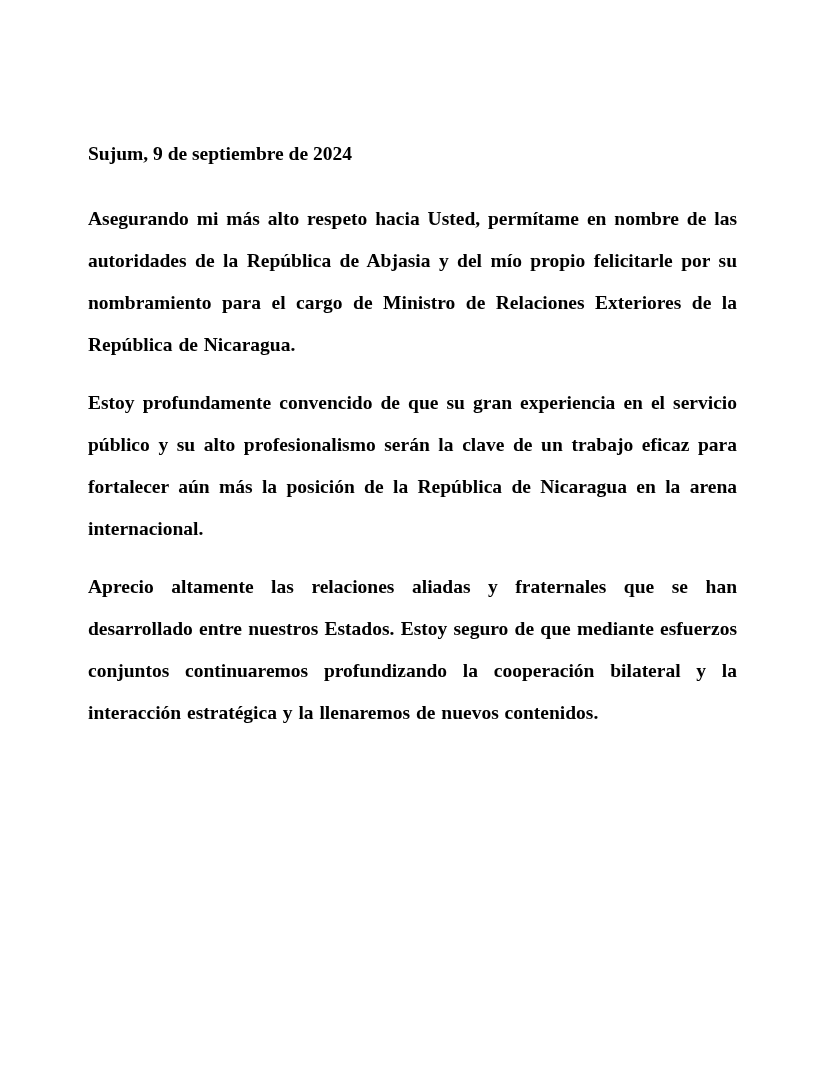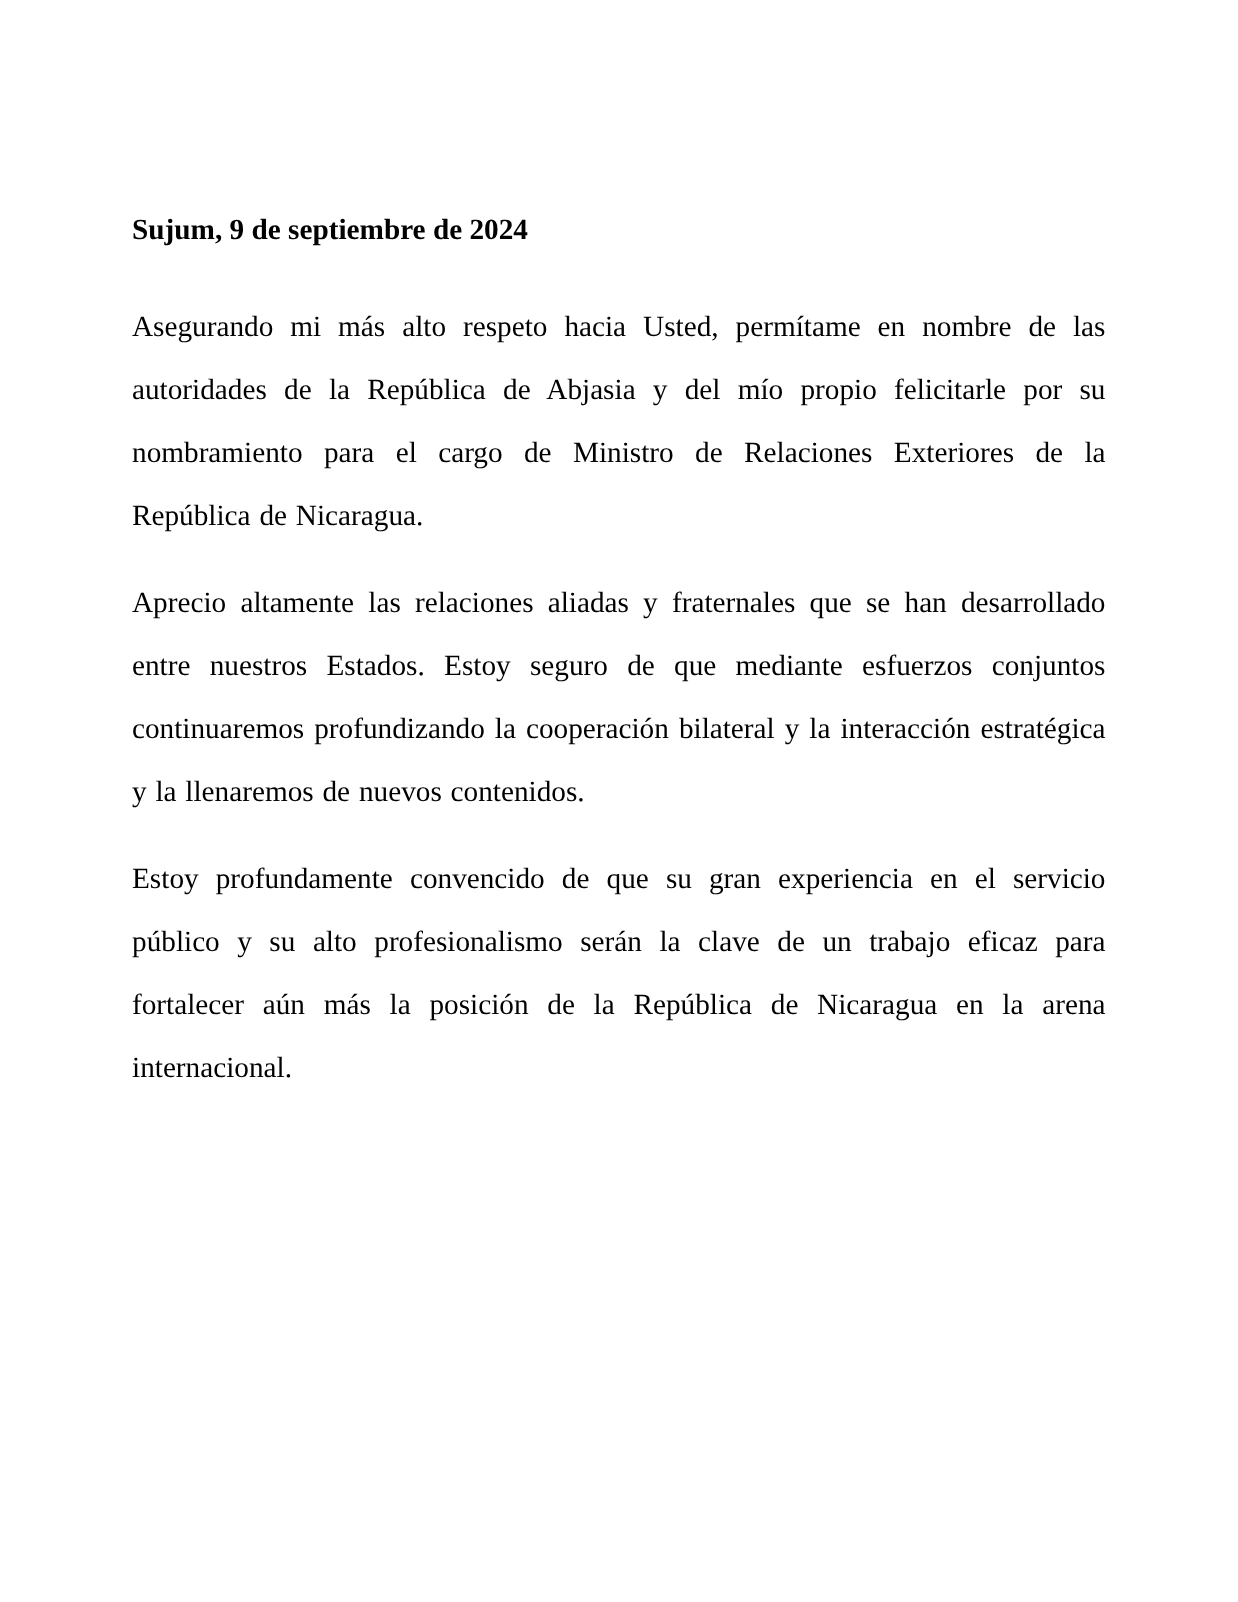--- a/index.html
+++ b/index.html
@@ -45,38 +45,38 @@
     font-weight: bold;
     margin-bottom: 35px;
     text-align: left;
   }
 
   .letter-body p.para {
     text-align: justify;
     text-justify: inter-word;
     line-height: 42px;
     margin-bottom: 16px;
-    font-weight: normal;
+    font-weight: bold;
     word-spacing: 1px;
   }
 
   .letter-body p.para:last-child {
     margin-bottom: 0;
   }
 </style>
 </head>
 <body>
 
 <div class="page">
   <div class="letter-body">
 
     <p class="dateline">Sujum, 9 de septiembre de 2024</p>
 
 
     <p class="para">Asegurando mi más alto respeto hacia Usted, permítame en nombre de las autoridades de la República de Abjasia y del mío propio felicitarle por su nombramiento para el cargo de Ministro de Relaciones Exteriores de la República de Nicaragua.</p>
 
+    <p class="para">Estoy profundamente convencido de que su gran experiencia en el servicio público y su alto profesionalismo serán la clave de un trabajo eficaz para fortalecer aún más la posición de la República de Nicaragua en la arena internacional.</p>
+
     <p class="para">Aprecio altamente las relaciones aliadas y fraternales que se han desarrollado entre nuestros Estados. Estoy seguro de que mediante esfuerzos conjuntos continuaremos profundizando la cooperación bilateral y la interacción estratégica y la llenaremos de nuevos contenidos.</p>
-
-    <p class="para">Estoy profundamente convencido de que su gran experiencia en el servicio público y su alto profesionalismo serán la clave de un trabajo eficaz para fortalecer aún más la posición de la República de Nicaragua en la arena internacional.</p>
 
 
   </div>
 </div>
 
 </body></html>

